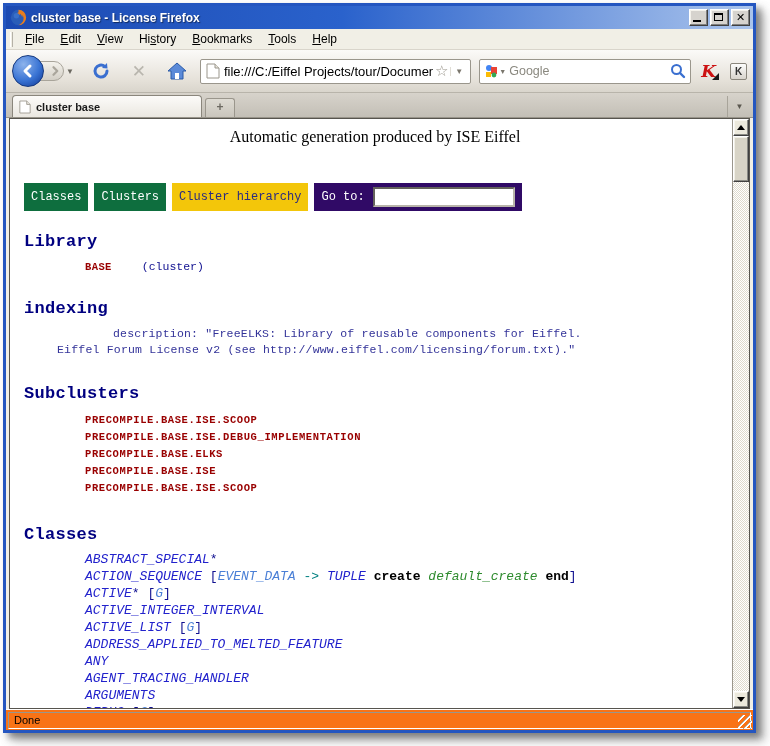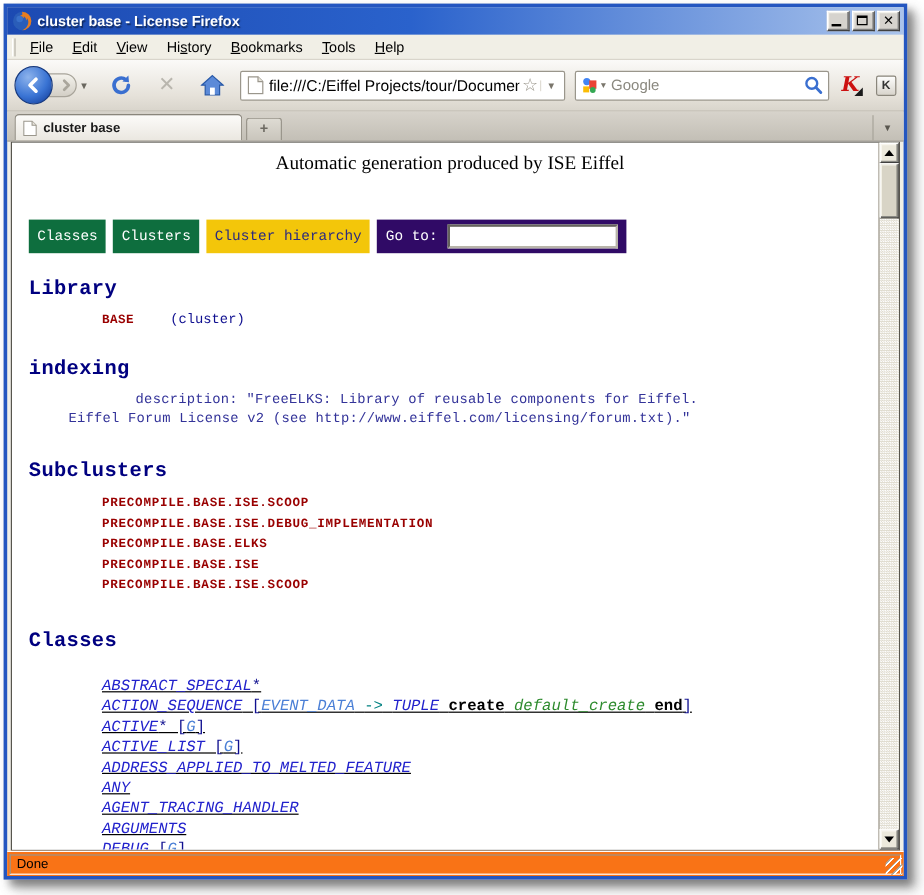--- a/index.html
+++ b/index.html
@@ -124,21 +124,21 @@
   .h-indexing { margin-top:26px; }
   .h-subclusters { margin-top:28px; }
   .h-classes { margin-top:28px; }
   .base-row { margin:9px 0 0 67px; display:flex; align-items:baseline; }
   .base-link { font-size:10.5px; font-weight:bold; color:var(--maroon); letter-spacing:.4px; }
   .diagram-link { font-size:11.5px; color:var(--plain_navy); margin-left:30px; }
   .desc-line1 { margin:9px 0 0 95px; font-size:11.5px; color:var(--desc_purple); letter-spacing:.2px; }
   .desc-line2 { margin:3px 0 0 39px; font-size:11.5px; color:var(--desc_purple); letter-spacing:.2px; }
   .sub-list { margin:9px 0 0 67px; }
   .sub-item { font-size:10.5px; font-weight:bold; color:var(--maroon); line-height:17px; letter-spacing:.6px; }
-  .class-list { margin:19px 0 0 67px;text-decoration:underline; }
+  .class-list { margin:7px 0 0 67px; }
   .class-row { font-size:13px; line-height:17px; white-space:nowrap; }
   .seg-cls { color:var(--link_blue); font-style:italic; }
   .seg-gen { color:var(--gen_blue); font-style:italic; }
   .seg-arrow { color:var(--teal); }
   .seg-kw { color:#000; font-weight:bold; }
   .seg-feat { color:var(--feat_green); font-style:italic; }
   .seg-plain { color:var(--plain_navy); }
   
   .scrollbar { flex:0 0 17px; display:flex; flex-direction:column; border-left:1px solid #9a968c;
     background-color:#f6f4ec;
@@ -307,20 +307,21 @@
             <div class="sub-item">PRECOMPILE.BASE.ELKS</div>
             <div class="sub-item">PRECOMPILE.BASE.ISE</div>
             <div class="sub-item">PRECOMPILE.BASE.ISE.SCOOP</div>
           </div>
 
         <div class="section-heading h-classes">Classes</div>
         <div class="class-list">
             <div class="class-row"><span class="seg-cls">ABSTRACT_SPECIAL</span><span class="seg-plain">*</span></div>
             <div class="class-row"><span class="seg-cls">ACTION_SEQUENCE</span><span class="seg-plain"> [</span><span class="seg-gen">EVENT_DATA</span><span class="seg-plain"> </span><span class="seg-arrow">-&gt;</span><span class="seg-plain"> </span><span class="seg-cls">TUPLE</span><span class="seg-plain"> </span><span class="seg-kw">create</span><span class="seg-plain"> </span><span class="seg-feat">default_create</span><span class="seg-plain"> </span><span class="seg-kw">end</span><span class="seg-plain">]</span></div>
             <div class="class-row"><span class="seg-cls">ACTIVE</span><span class="seg-plain">* [</span><span class="seg-gen">G</span><span class="seg-plain">]</span></div>
+            <div class="class-row"><span class="seg-cls">ACTIVE_INTEGER_INTERVAL</span></div>
             <div class="class-row"><span class="seg-cls">ACTIVE_LIST</span><span class="seg-plain"> [</span><span class="seg-gen">G</span><span class="seg-plain">]</span></div>
             <div class="class-row"><span class="seg-cls">ADDRESS_APPLIED_TO_MELTED_FEATURE</span></div>
             <div class="class-row"><span class="seg-cls">ANY</span></div>
             <div class="class-row"><span class="seg-cls">AGENT_TRACING_HANDLER</span></div>
             <div class="class-row"><span class="seg-cls">ARGUMENTS</span></div>
             <div class="class-row"><span class="seg-cls">DEBUG</span><span class="seg-plain"> [</span><span class="seg-gen">G</span><span class="seg-plain">]</span></div>
             <div class="class-row"><span class="seg-cls">ARRAY2</span><span class="seg-plain"> [</span><span class="seg-gen">G</span><span class="seg-plain">]</span></div>
           </div>
 
       </div>

